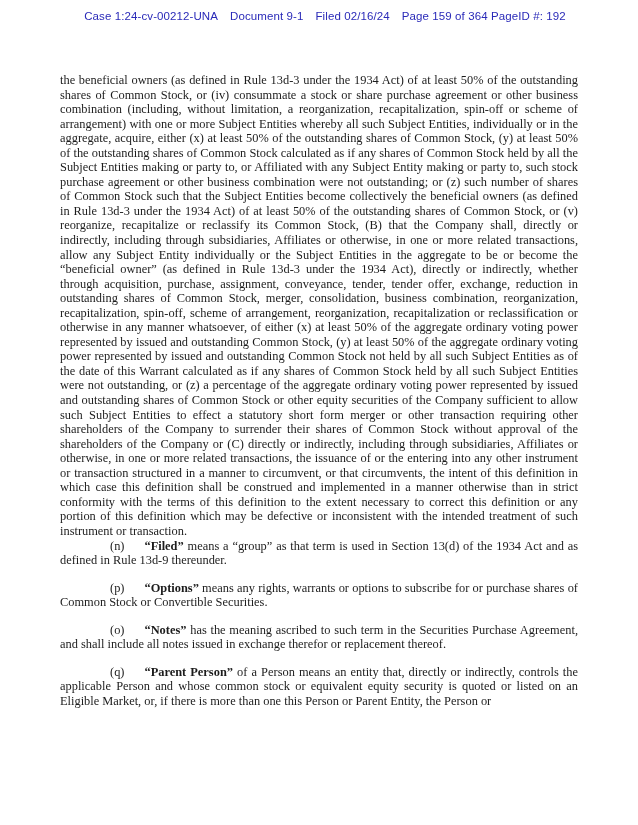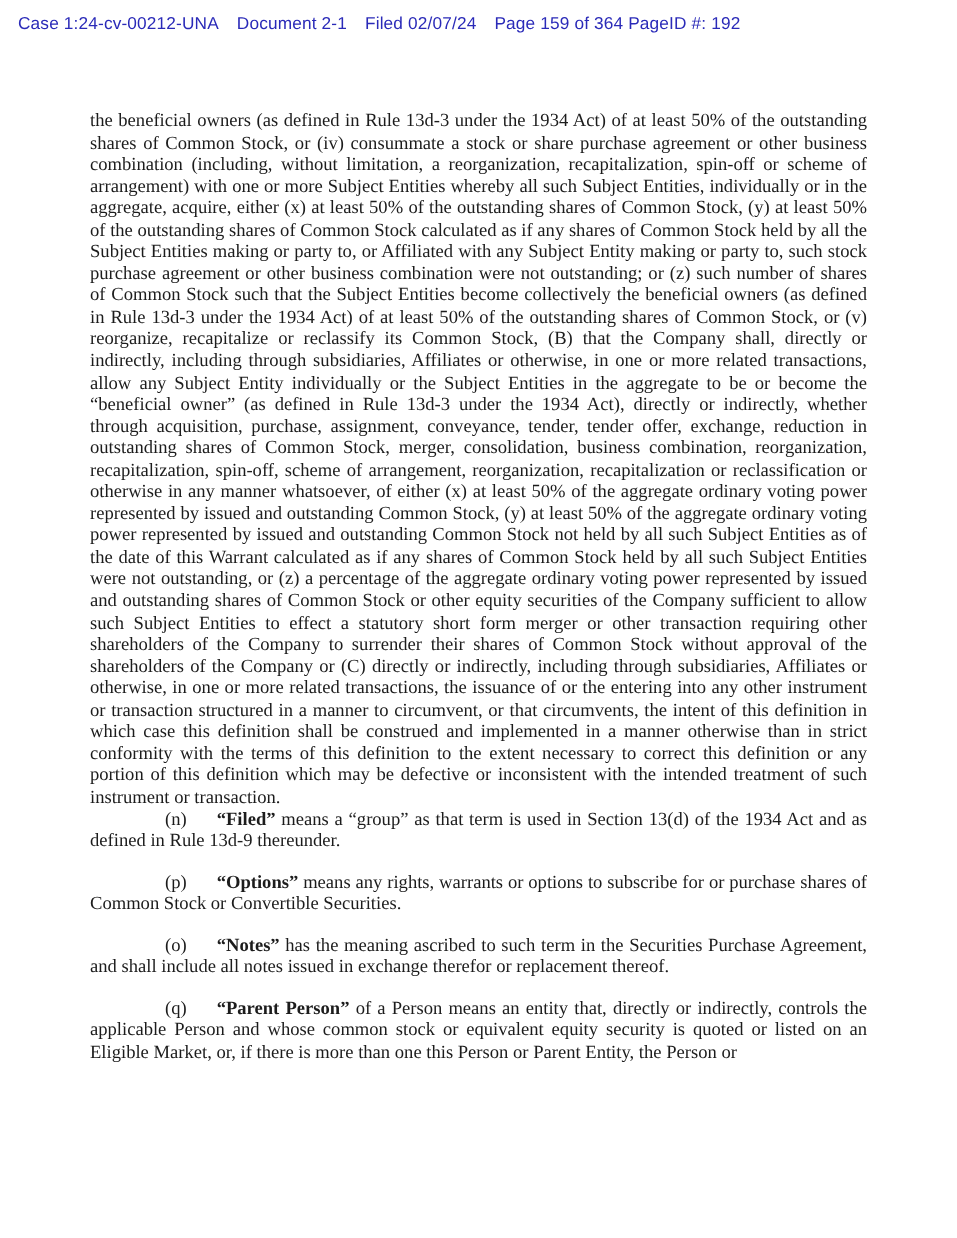--- a/index.html
+++ b/index.html
@@ -17,20 +17,21 @@
     font-family: "Liberation Serif", serif;
     color: #1c1c1c;
   }
   
   .stamp {
     position: absolute;
     top: 10px;
     left: 0;
     right: 0;
     display: flex;
+    justify-content: center;
     gap: 12px;
     font-family: "Liberation Sans", sans-serif;
     font-size: 11.5px;
     letter-spacing: 0.1px;
     color: #2a2ab8;
     white-space: nowrap;
     margin-left: 12px;
   }
   .content {
     position: absolute;
@@ -64,22 +65,22 @@
     color: #1c1c1c;
   }
 </style>
 </head>
 <body>
 
 <div class="page">
 
   <div class="stamp">
     <span>Case 1:24-cv-00212-UNA</span>
-    <span>Document 2-1</span>
-    <span>Filed 02/07/24</span>
+    <span>Document 9-1</span>
+    <span>Filed 02/16/24</span>
     <span>Page 159 of 364 PageID #: 192</span>
   </div>
 
   <div class="content">
 
     <p class="para">the beneficial owners (as defined in Rule 13d-3 under the 1934 Act) of at least 50% of the outstanding shares of Common Stock, or (iv) consummate a stock or share purchase agreement or other business combination (including, without limitation, a reorganization, recapitalization, spin-off or scheme of arrangement) with one or more Subject Entities whereby all such Subject Entities, individually or in the aggregate, acquire, either (x) at least 50% of the outstanding shares of Common Stock, (y) at least 50% of the outstanding shares of Common Stock calculated as if any shares of Common Stock held by all the Subject Entities making or party to, or Affiliated with any Subject Entity making or party to, such stock purchase agreement or other business combination were not outstanding; or (z) such number of shares of Common Stock such that the Subject Entities become collectively the beneficial owners (as defined in Rule 13d-3 under the 1934 Act) of at least 50% of the outstanding shares of Common Stock, or (v) reorganize, recapitalize or reclassify its Common Stock, (B) that the Company shall, directly or indirectly, including through subsidiaries, Affiliates or otherwise, in one or more related transactions, allow any Subject Entity individually or the Subject Entities in the aggregate to be or become the “beneficial owner” (as defined in Rule 13d-3 under the 1934 Act), directly or indirectly, whether through acquisition, purchase, assignment, conveyance, tender, tender offer, exchange, reduction in outstanding shares of Common Stock, merger, consolidation, business combination, reorganization, recapitalization, spin-off, scheme of arrangement, reorganization, recapitalization or reclassification or otherwise in any manner whatsoever, of either (x) at least 50% of the aggregate ordinary voting power represented by issued and outstanding Common Stock, (y) at least 50% of the aggregate ordinary voting power represented by issued and outstanding Common Stock not held by all such Subject Entities as of the date of this Warrant calculated as if any shares of Common Stock held by all such Subject Entities were not outstanding, or (z) a percentage of the aggregate ordinary voting power represented by issued and outstanding shares of Common Stock or other equity securities of the Company sufficient to allow such Subject Entities to effect a statutory short form merger or other transaction requiring other shareholders of the Company to surrender their shares of Common Stock without approval of the shareholders of the Company or (C) directly or indirectly, including through subsidiaries, Affiliates or otherwise, in one or more related transactions, the issuance of or the entering into any other instrument or transaction structured in a manner to circumvent, or that circumvents, the intent of this definition in which case this definition shall be construed and implemented in a manner otherwise than in strict conformity with the terms of this definition to the extent necessary to correct this definition or any portion of this definition which may be defective or inconsistent with the intended treatment of such instrument or transaction.</p>
 
     <p class="def">
       <span>(n)</span><span class="tab"></span><span class="term">“Filed”</span><span> means a “group” as that term is used in Section 13(d) of the 1934 Act and as defined in Rule 13d-9 thereunder.</span>
     </p>

